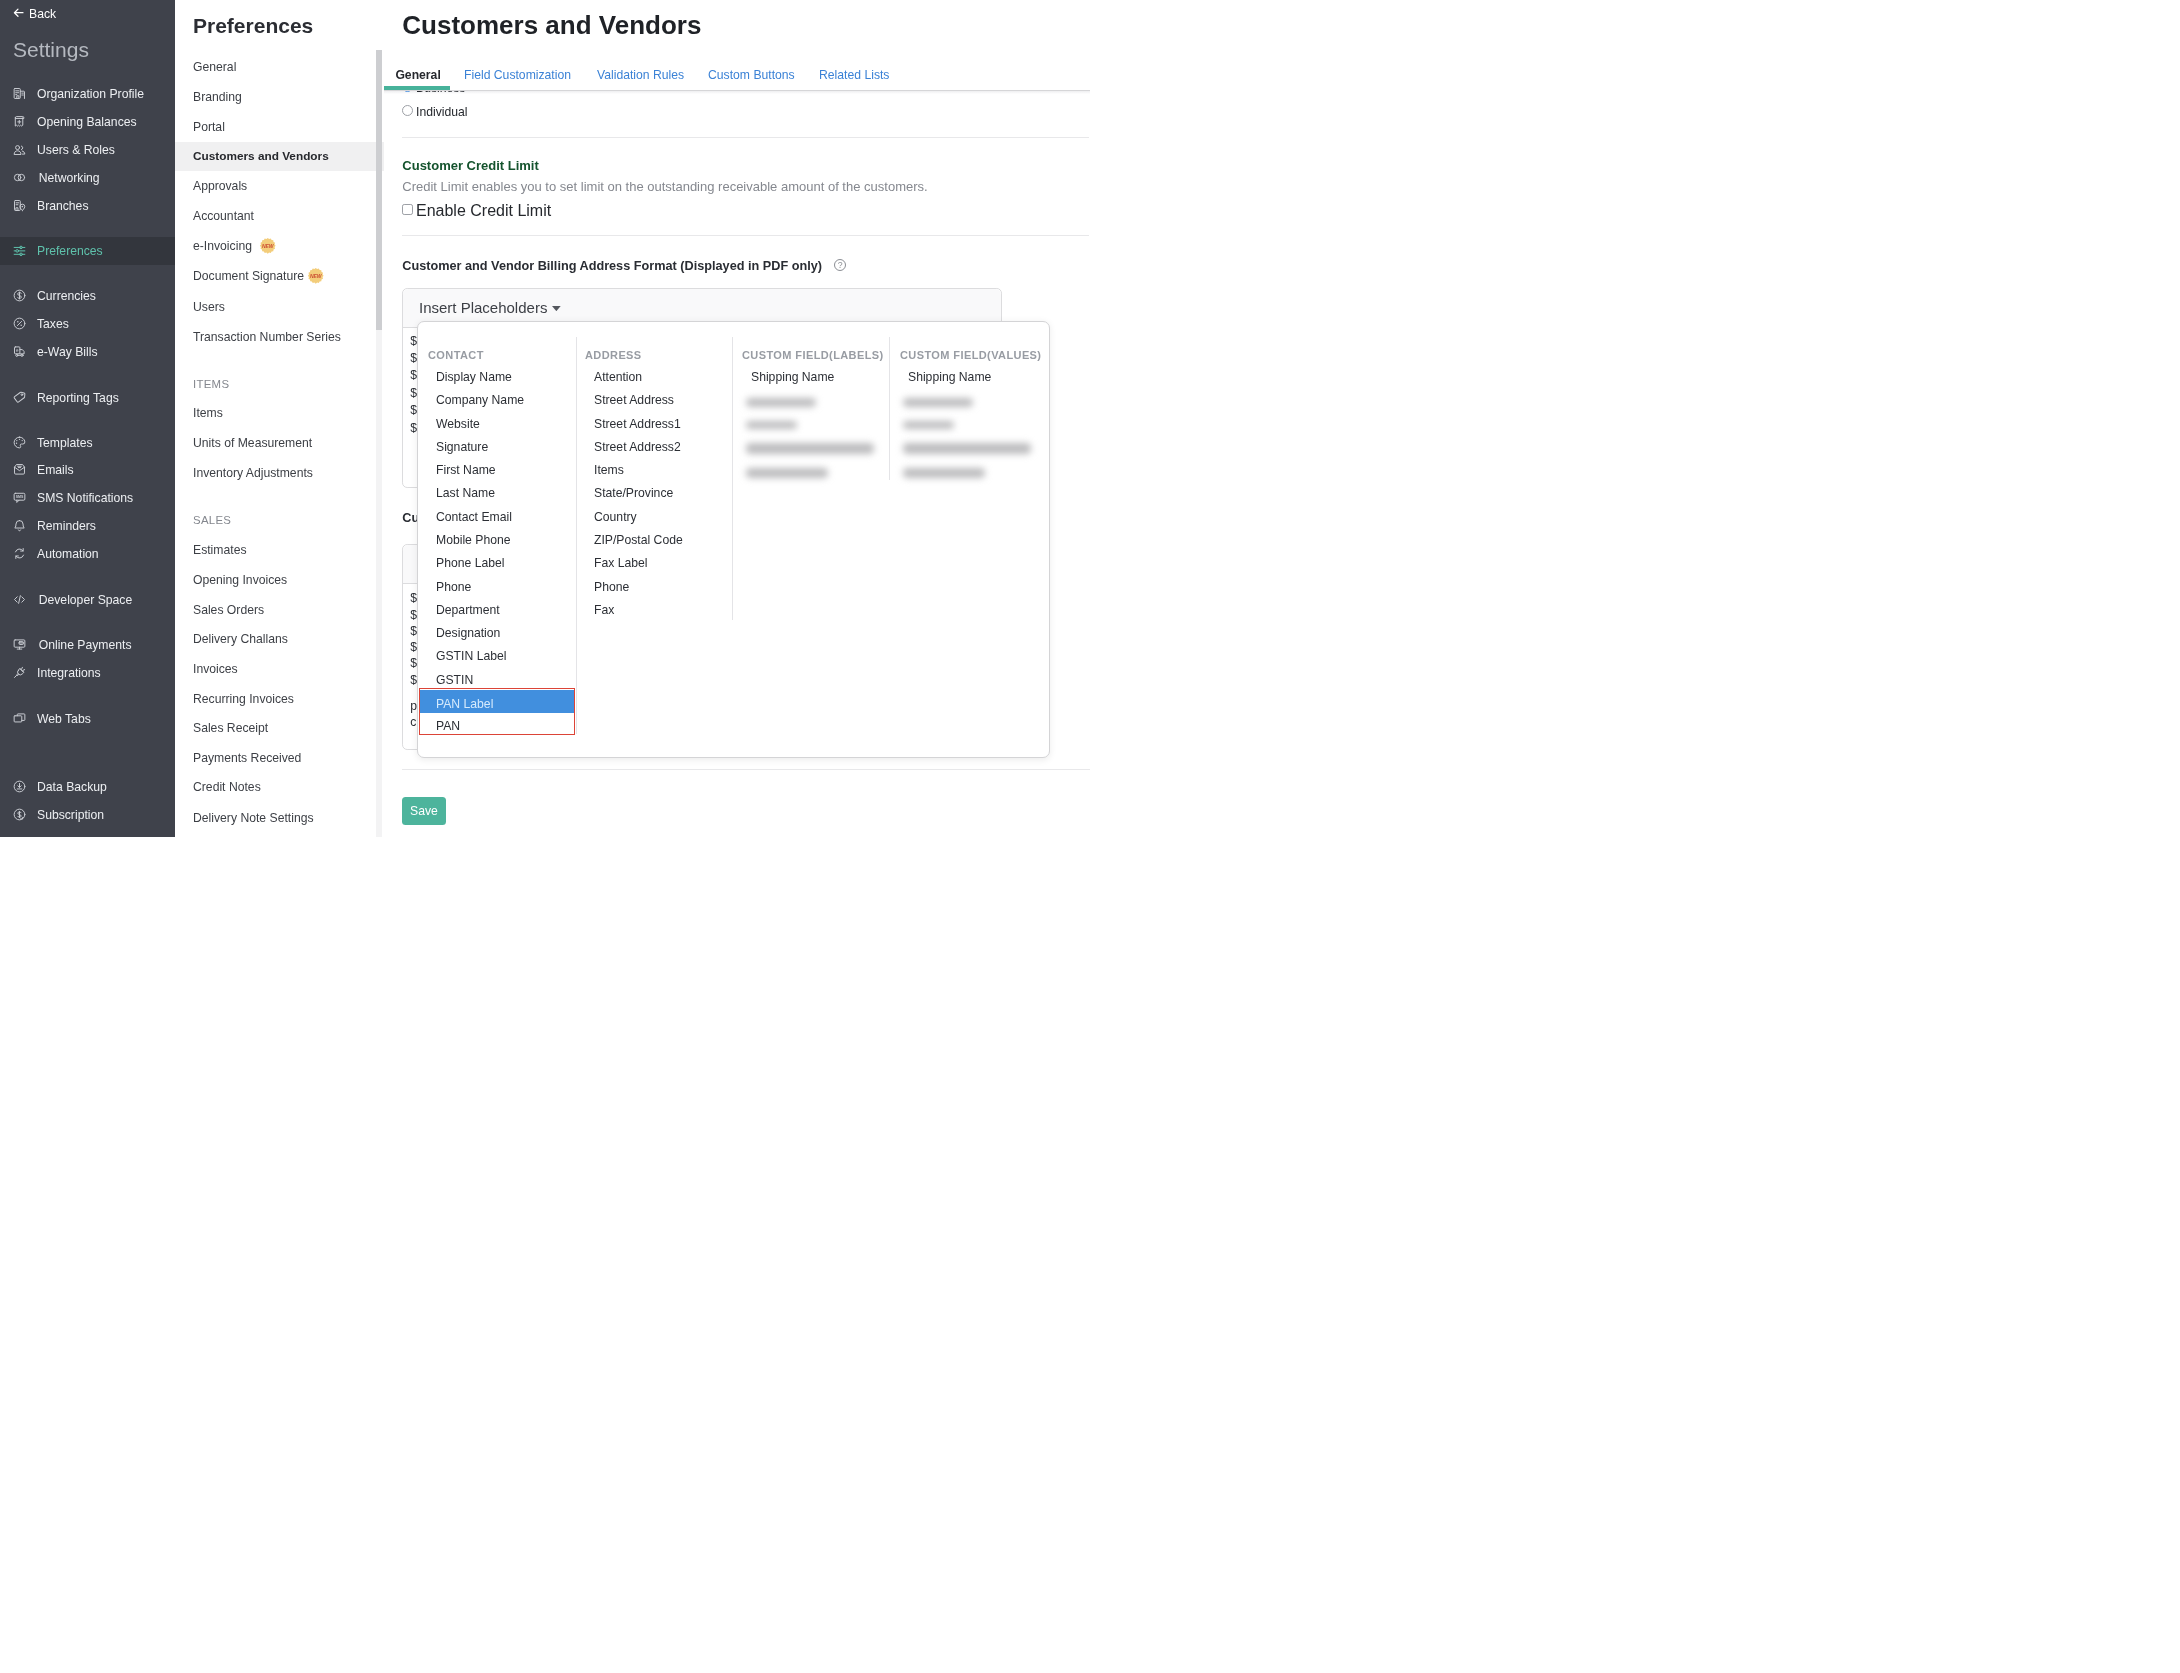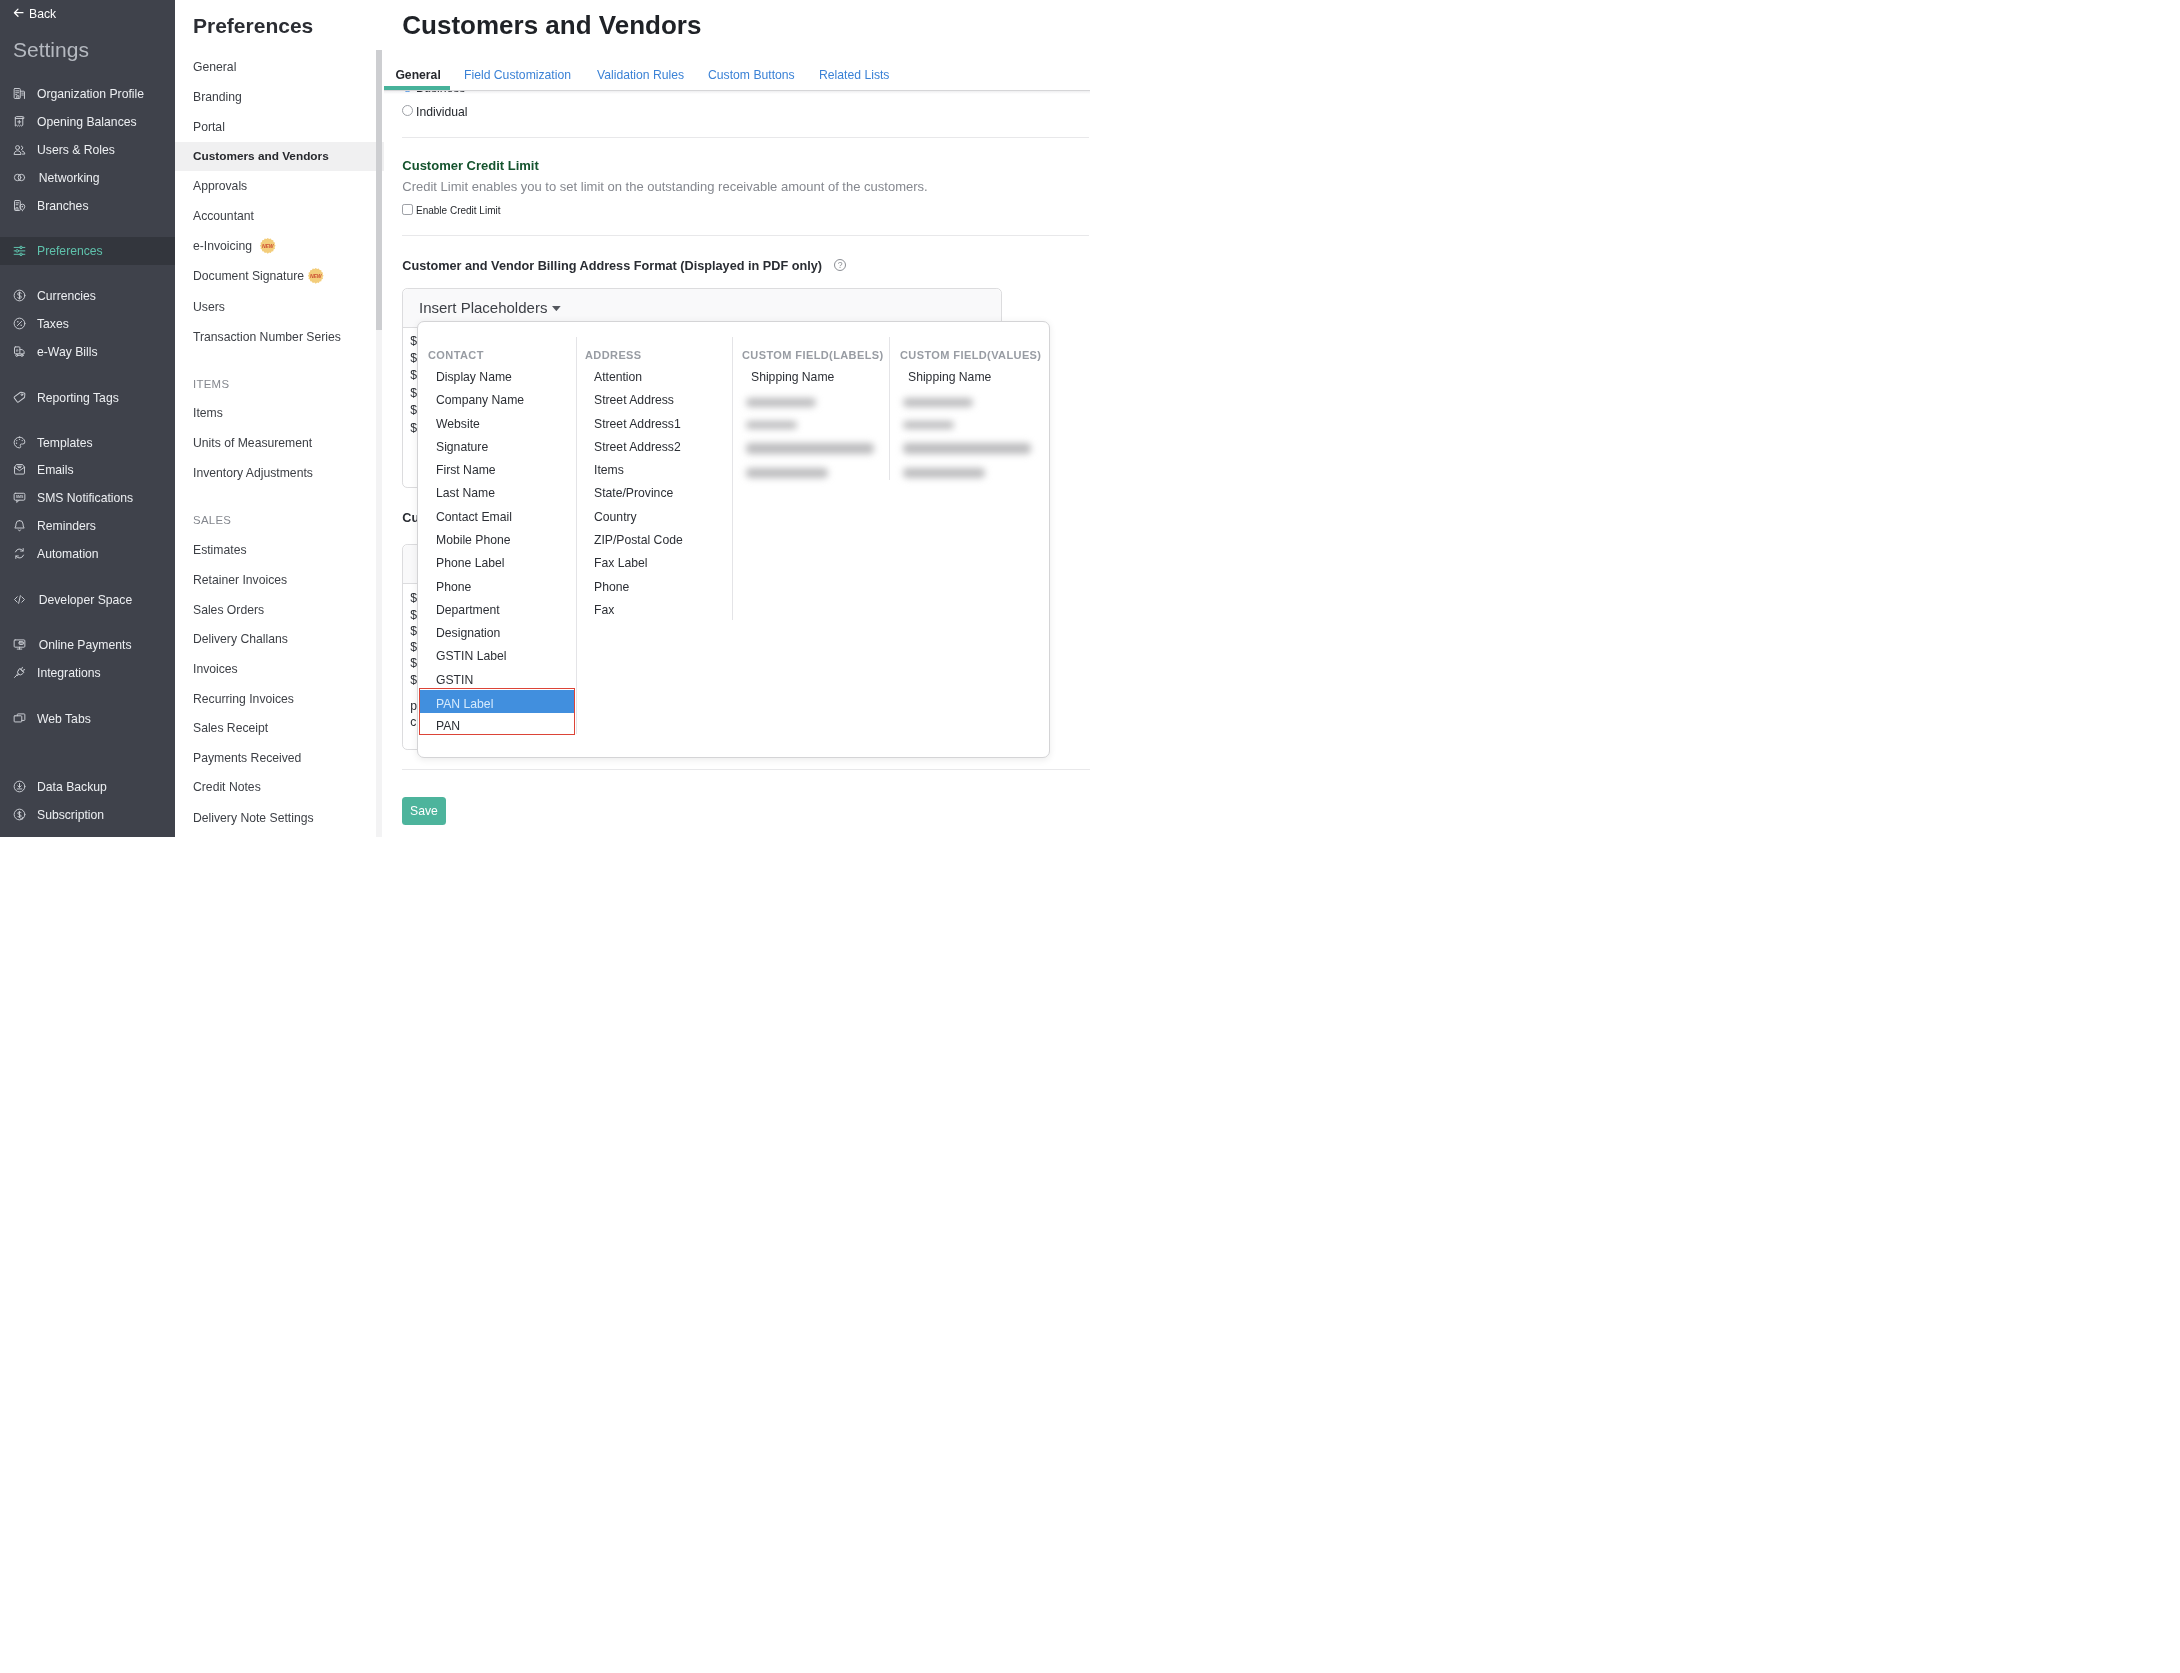--- a/index.html
+++ b/index.html
@@ -214,21 +214,21 @@
 <div class="c2item" style="top:246px">e-Invoicing</div>
 <div class="c2item" style="top:276px">Document Signature</div>
 <div class="c2item" style="top:307px">Users</div>
 <div class="c2item" style="top:337px">Transaction Number Series</div>
 <div class="c2head" style="top:384px">ITEMS</div>
 <div class="c2item" style="top:413px">Items</div>
 <div class="c2item" style="top:443px">Units of Measurement</div>
 <div class="c2item" style="top:473px">Inventory Adjustments</div>
 <div class="c2head" style="top:520px">SALES</div>
 <div class="c2item" style="top:550px">Estimates</div>
-<div class="c2item" style="top:580px">Retainer Invoices</div>
+<div class="c2item" style="top:580px">Opening Invoices</div>
 <div class="c2item" style="top:610px">Sales Orders</div>
 <div class="c2item" style="top:639px">Delivery Challans</div>
 <div class="c2item" style="top:669px">Invoices</div>
 <div class="c2item" style="top:699px">Recurring Invoices</div>
 <div class="c2item" style="top:728px">Sales Receipt</div>
 <div class="c2item" style="top:758px">Payments Received</div>
 <div class="c2item" style="top:787px">Credit Notes</div>
 <div class="c2item" style="top:818px">Delivery Note Settings</div>
 <svg class="abs" style="left:84px;top:237px;width:17.5px;height:17.5px" viewBox="0 0 20 20">
         <polygon points="19,10 17.7482,11.5412 18.3149,13.4442 16.5686,14.389 16.364,16.364 14.389,16.5686 13.4442,18.3149 11.5412,17.7482 10,19 8.45879,17.7482 6.55585,18.3149 5.611,16.5686 3.63604,16.364 3.43139,14.389 1.68508,13.4442 2.2518,11.5412 1,10 2.2518,8.45879 1.68508,6.55585 3.43139,5.611 3.63604,3.63604 5.611,3.43139 6.55585,1.68508 8.45879,2.2518 10,1 11.5412,2.2518 13.4442,1.68508 14.389,3.43139 16.364,3.63604 16.5686,5.611 18.3149,6.55585 17.7482,8.45879" fill="#f3cd7b"></polygon>
@@ -255,21 +255,21 @@
 <div class="abs" style="left:213px;top:68px;font-size:12.2px;color:#3b82d6;font-weight:normal;line-height:14px">Validation Rules</div>
 <div class="abs" style="left:324px;top:68px;font-size:12.2px;color:#3b82d6;font-weight:normal;line-height:14px">Custom Buttons</div>
 <div class="abs" style="left:435px;top:68px;font-size:12.2px;color:#3b82d6;font-weight:normal;line-height:14px">Related Lists</div>
 <div class="abs" style="left:0;top:86px;width:66px;height:3.9px;background:#47b29a"></div>
 <div class="abs" style="left:18px;top:105px;width:11.4px;height:11.4px;border-radius:50%;border:1.3px solid #9da0a6"></div>
 <div class="abs" style="left:32px;top:105px;font-size:12.2px;color:#25282d;line-height:14px">Individual</div>
 <div class="hline" style="left:18.3px;top:137px;width:687px"></div>
 <div class="abs" style="left:18.3px;top:158px;font-size:13px;font-weight:bold;color:#14532d;line-height:15px">Customer Credit Limit</div>
 <div class="abs" style="left:18.3px;top:180px;font-size:13px;color:#85888f;line-height:13px">Credit Limit enables you to set limit on the outstanding receivable amount of the customers.</div>
 <div class="abs" style="left:18px;top:204px;width:11px;height:11px;border-radius:2.2px;border:1.3px solid #9da0a6"></div>
-<div class="abs" style="left:32px;top:204px;font-size:10px;color:#25282d;line-height:14px">Enable Credit Limit</div>
+<div class="abs" style="left:32px;top:204px;font-size:16px;color:#25282d;line-height:14px">Enable Credit Limit</div>
 <div class="hline" style="left:18.3px;top:235px;width:687px"></div>
 <div class="abs" style="left:18.3px;top:259px;font-size:12.7px;font-weight:bold;color:#2a2d33;line-height:15px">Customer and Vendor Billing Address Format (Displayed in PDF only)</div>
 <div class="abs" style="left:450px;top:259px;width:12.2px;height:12.2px;border-radius:50%;border:1.1px solid #8b8e94;color:#8b8e94;font-size:8.7px;text-align:center;line-height:10.5px">?</div>
 <div class="abs" style="left:18.3px;top:288px;width:600px;height:200px;border:0.9px solid #dcdcde;border-radius:5.2px;background:#fff">
 <div class="abs" style="left:0;top:0;width:100%;height:39px;background:#f9f9fa;border-bottom:0.9px solid #dcdcde;border-radius:5.2px 5.2px 0 0"></div>
 <div class="abs" style="left:15.7px;top:11.4px;font-size:15px;color:#3c3f45;line-height:15.7px">Insert Placeholders</div>
 <svg class="abs" style="left:149px;top:16.6px;width:8.7px;height:5.2px" viewBox="0 0 10 6">
           <path d="M0 0h10L5 6z" fill="#55585e"></path>
         </svg>
 <div class="dollar" style="left:7px;top:52px">${CONTACT.CONTACT_DISPLAYNAME}</div>

